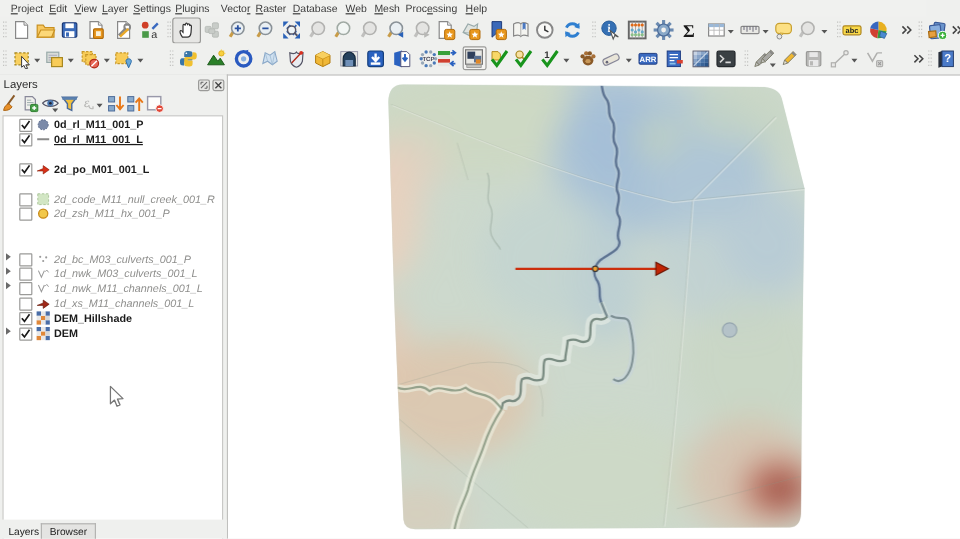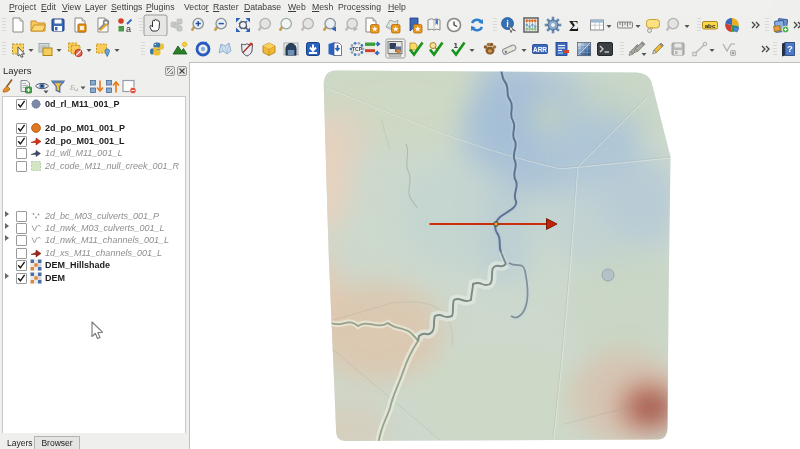--- a/index.html
+++ b/index.html
@@ -581,53 +581,53 @@
       <div class="row bold" style="top:0.5px">
         <span class="cb"></span>
         <svg class="ckm" style="position:absolute;left:14px;top:2px" width="9" height="9">
           <path d="M1.2 4.2 L3.4 6.8 L7.6 0.8" fill="none" stroke="#1a1a1a" stroke-width="1.4"></path>
         </svg>
         <svg class="ic" width="12" height="12">
           <circle cx="6" cy="6" r="4.2" fill="#7b8aa8" stroke="#5a6a8a" stroke-width="0.8" stroke-dasharray="1.5 1"></circle>
         </svg>
         <span class="tx" style="">0d_rl_M11_001_P</span>
       </div>
-<div class="row bold" style="top:25.4px">
+<div class="row bold" style="top:12.9px">
         <span class="cb"></span>
         <svg class="ckm" style="position:absolute;left:14px;top:2px" width="9" height="9">
           <path d="M1.2 4.2 L3.4 6.8 L7.6 0.8" fill="none" stroke="#1a1a1a" stroke-width="1.4"></path>
         </svg>
         <svg class="ic" width="12" height="12">
-          <circle cx="6" cy="6" r="4.4" fill="#e07820" stroke="#a85008" stroke-width="0.8"></circle>
-        </svg>
-        <span class="tx" style="">2d_po_M01_001_P</span>
+          <line x1="1" y1="6" x2="11" y2="6" stroke="#8a8a8a" stroke-width="1.6"></line>
+        </svg>
+        <span class="tx" style="text-decoration:underline;">0d_rl_M11_001_L</span>
       </div>
 <div class="row bold" style="top:37.8px">
         <span class="cb"></span>
         <svg class="ckm" style="position:absolute;left:14px;top:2px" width="9" height="9">
           <path d="M1.2 4.2 L3.4 6.8 L7.6 0.8" fill="none" stroke="#1a1a1a" stroke-width="1.4"></path>
         </svg>
         <svg class="ic" width="12" height="12">
           <path d="M1 7.5 L6 5.5 L6 3 L11 6.5 L6 10 L6 7.5 Z" fill="#d83018" stroke="#8a1800" stroke-width="0.5"></path>
         </svg>
         <span class="tx" style="">2d_po_M01_001_L</span>
       </div>
-<div class="row gray" style="top:50.3px">
-        <span class="cb"></span>
-        <svg class="ic" width="12" height="12">
-          <path d="M1 7.5 L6 5.5 L6 3.4 L10.5 6.5 L6 9.6 L6 7.5 Z" fill="#3a4a70" stroke="#222" stroke-width="0.4"></path>
-        </svg>
-        <span class="tx" style="">1d_wll_M11_001_L</span>
-      </div>
 <div class="row gray" style="top:62.8px">
         <span class="cb"></span>
         <svg class="ic" width="12" height="12">
           <rect x="1.5" y="1.5" width="9" height="9" fill="#d2e6c4" stroke="#aac49a" stroke-width="0.8" stroke-dasharray="2 1.4"></rect>
         </svg>
         <span class="tx" style="">2d_code_M11_null_creek_001_R</span>
+      </div>
+<div class="row gray" style="top:75.2px">
+        <span class="cb"></span>
+        <svg class="ic" width="12" height="12">
+          <circle cx="6" cy="6" r="3.8" fill="#f2c84a" stroke="#c88a18" stroke-width="1.1"></circle>
+        </svg>
+        <span class="tx" style="">2d_zsh_M11_hx_001_P</span>
       </div>
 <div class="row gray" style="top:112.5px">
         <span class="exp"></span>
         <span class="cb"></span>
         <svg class="ic" width="12" height="12">
           <circle cx="3.5" cy="4" r="0.9" fill="#9a9a9a"></circle>
           <circle cx="6" cy="7.5" r="0.9" fill="#9a9a9a"></circle>
           <circle cx="8.5" cy="4.5" r="0.9" fill="#9a9a9a"></circle>
         </svg>
         <span class="tx" style="">2d_bc_M03_culverts_001_P</span>

